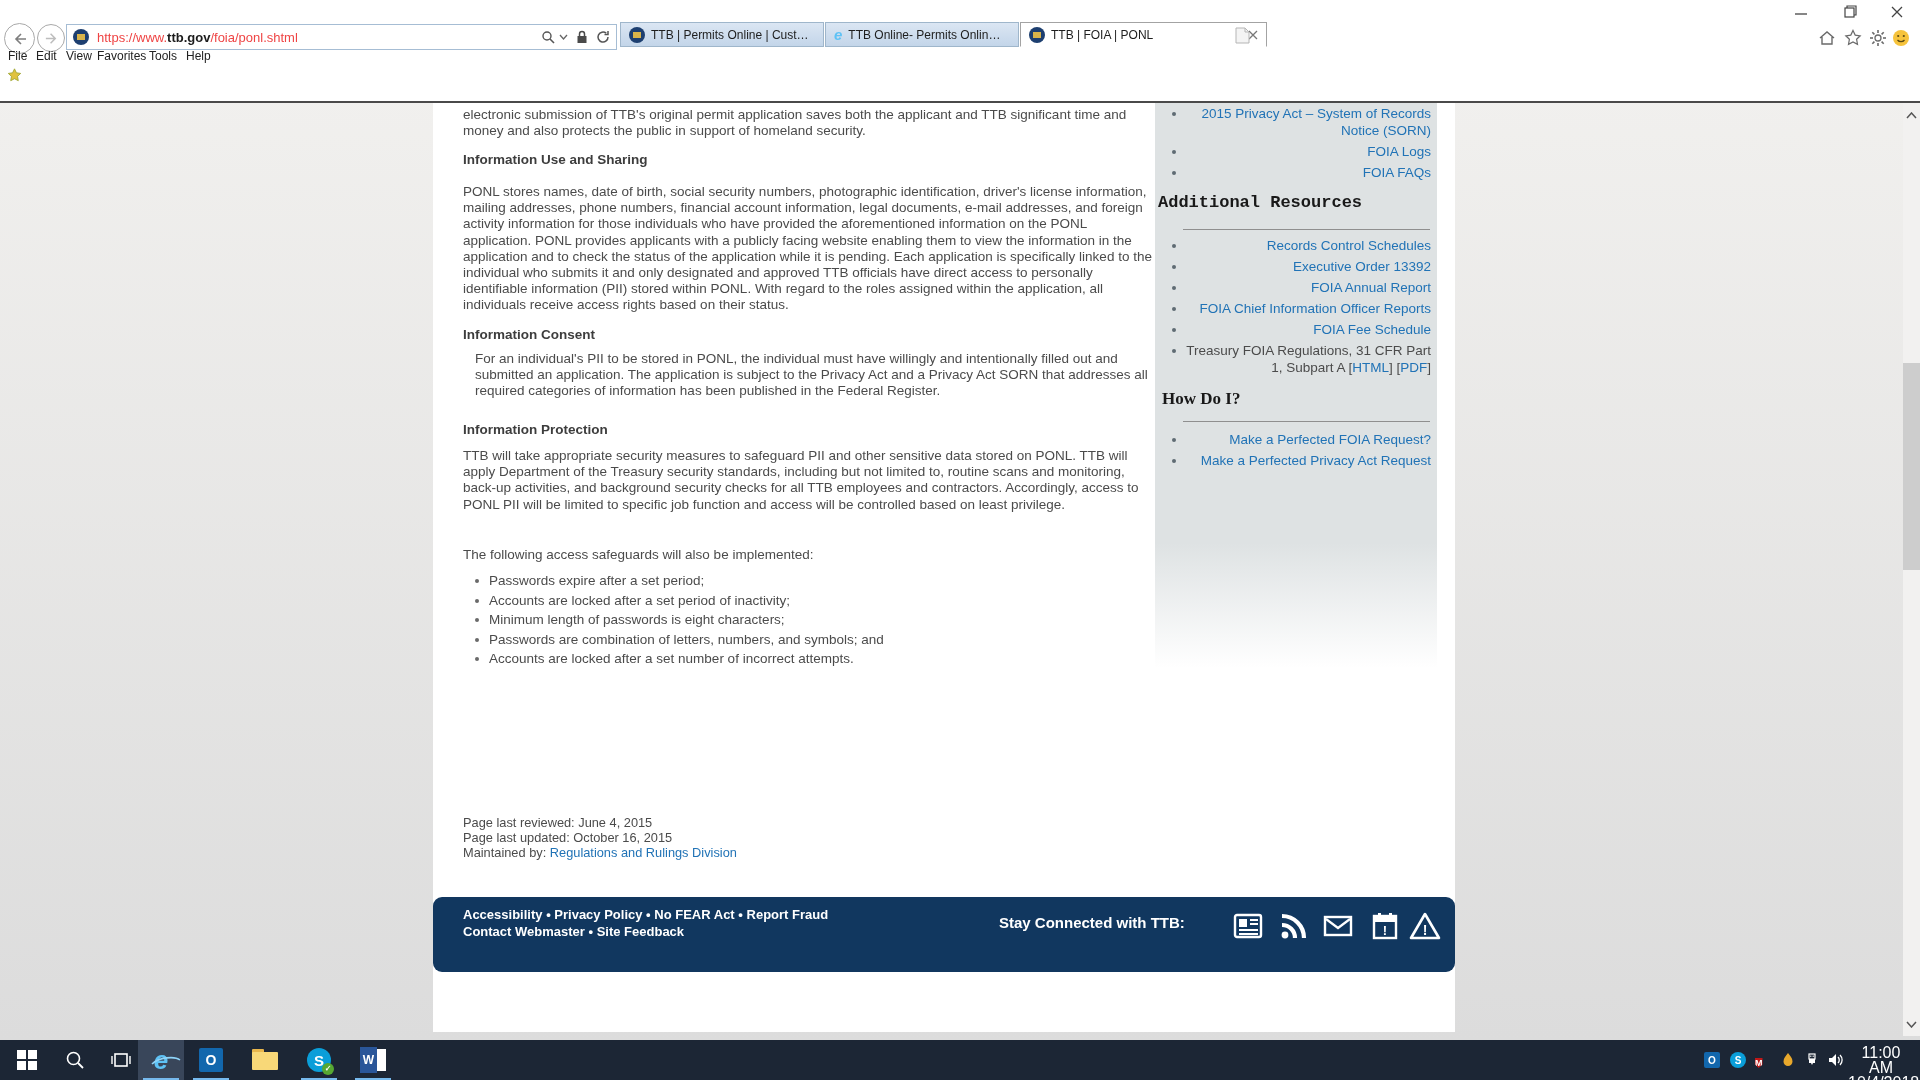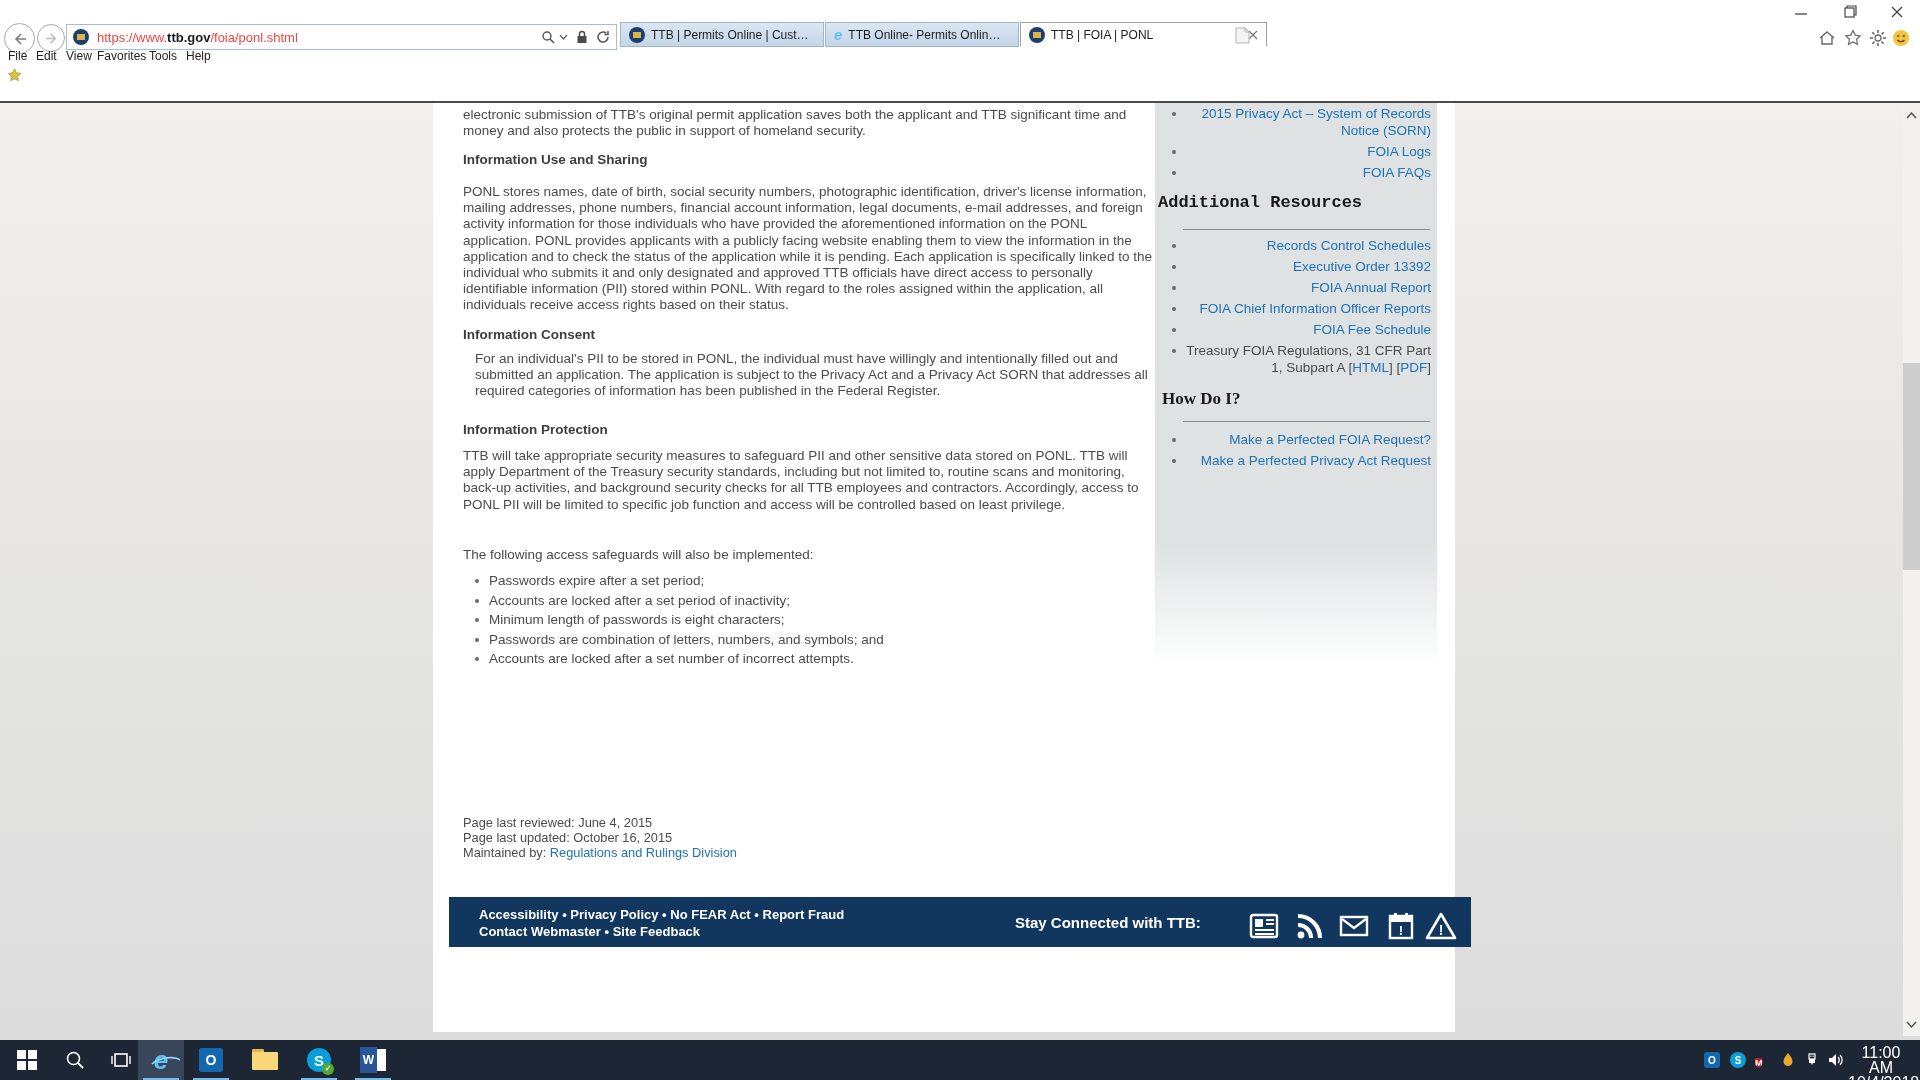--- a/index.html
+++ b/index.html
@@ -47,22 +47,22 @@
   #sidebar .sb-list{list-style:none;margin:0;padding:0;}
   #sidebar .sb-list li{position:relative;padding:2px 6px 2px 30px;line-height:17px;}
   #sidebar .sb-list li::before{content:"";position:absolute;left:17px;top:9px;width:4px;height:4px;
     border-radius:50%;background:#5f6b73;}
   .sb-h{position:absolute;left:3px;font-family:"Liberation Serif",serif;font-weight:bold;
     font-size:17px;color:#191919;}
   .sb-rule{position:absolute;left:28px;width:247px;border-top:1px solid #8f8f8f;height:0;}
   .sb-plain{color:#4b4b4b;}
 
   
-  #footerbar{position:absolute;left:16px;top:794px;width:1022px;height:50px;
-    background:var(--footer-navy,#11375f);color:#fff;}
+  #footerbar{position:absolute;left:0;top:794px;width:1022px;height:75px;
+    background:var(--footer-navy,#11375f);color:#fff;border-radius:9px;}
   #footerlinks{position:absolute;left:30px;top:9px;font-size:13px;font-weight:bold;line-height:17px;}
   #footerlinks a{color:#fff;text-decoration:none;cursor:pointer;}
   #stayconnected{position:absolute;left:566px;top:17px;font-size:15px;font-weight:bold;}
   .ficon{position:absolute;top:13px;width:32px;height:32px;}
 
   
   #vscroll{position:absolute;left:1903px;top:18px;width:17px;height:933px;background:#f2f1f0;}
   .sbtn{position:absolute;left:0;width:17px;height:24px;display:flex;align-items:center;justify-content:center;}
   #sthumb{position:absolute;left:0;top:260px;width:17px;height:207px;background:#cdcdcd;}
 

